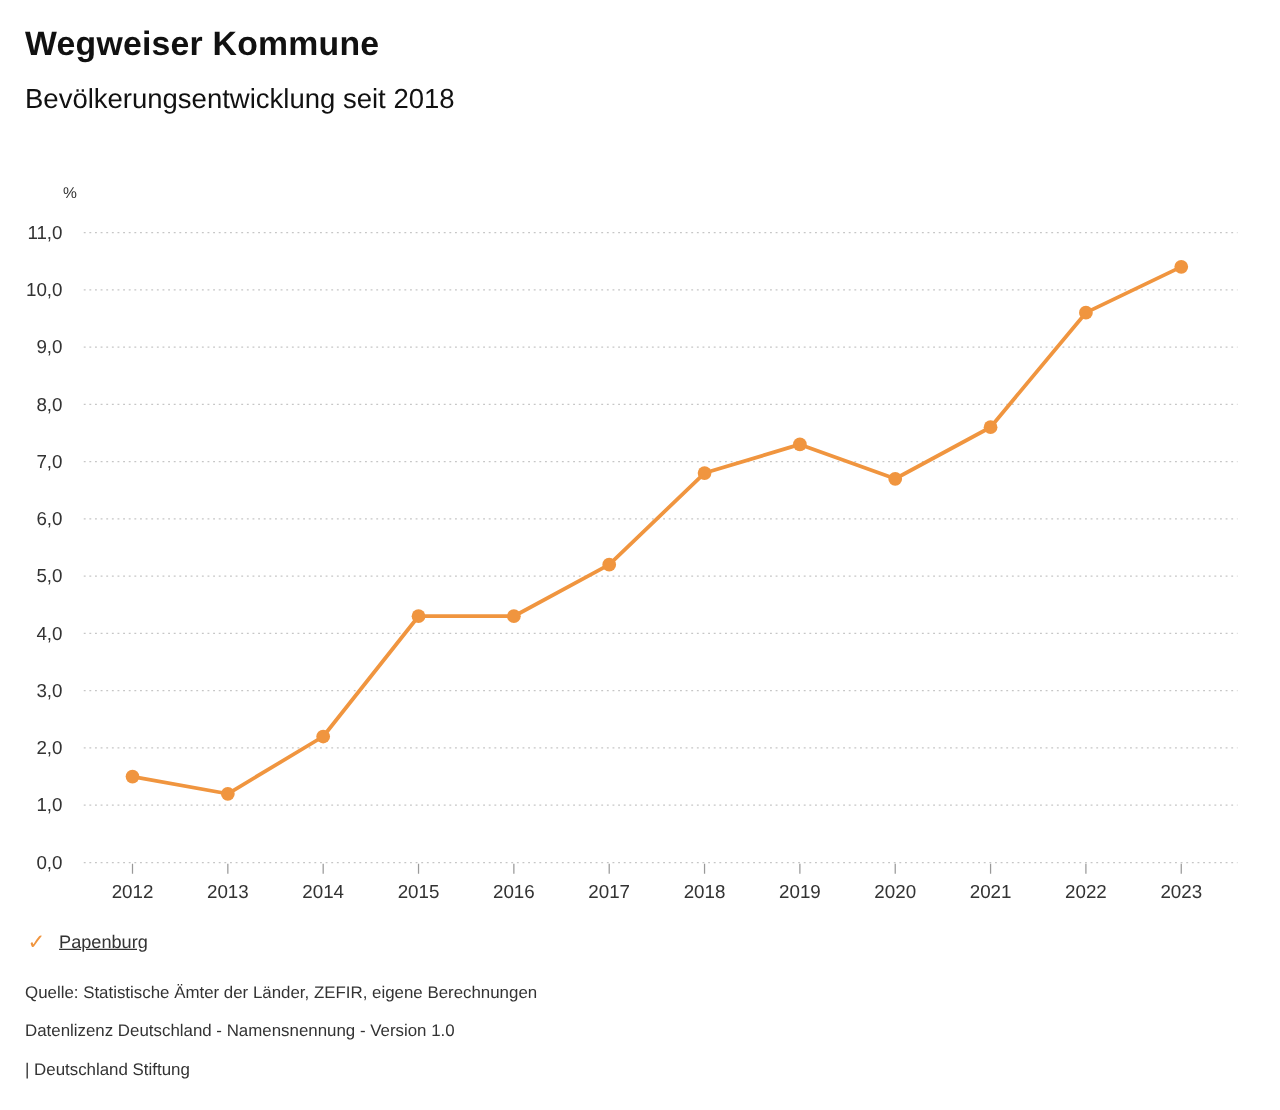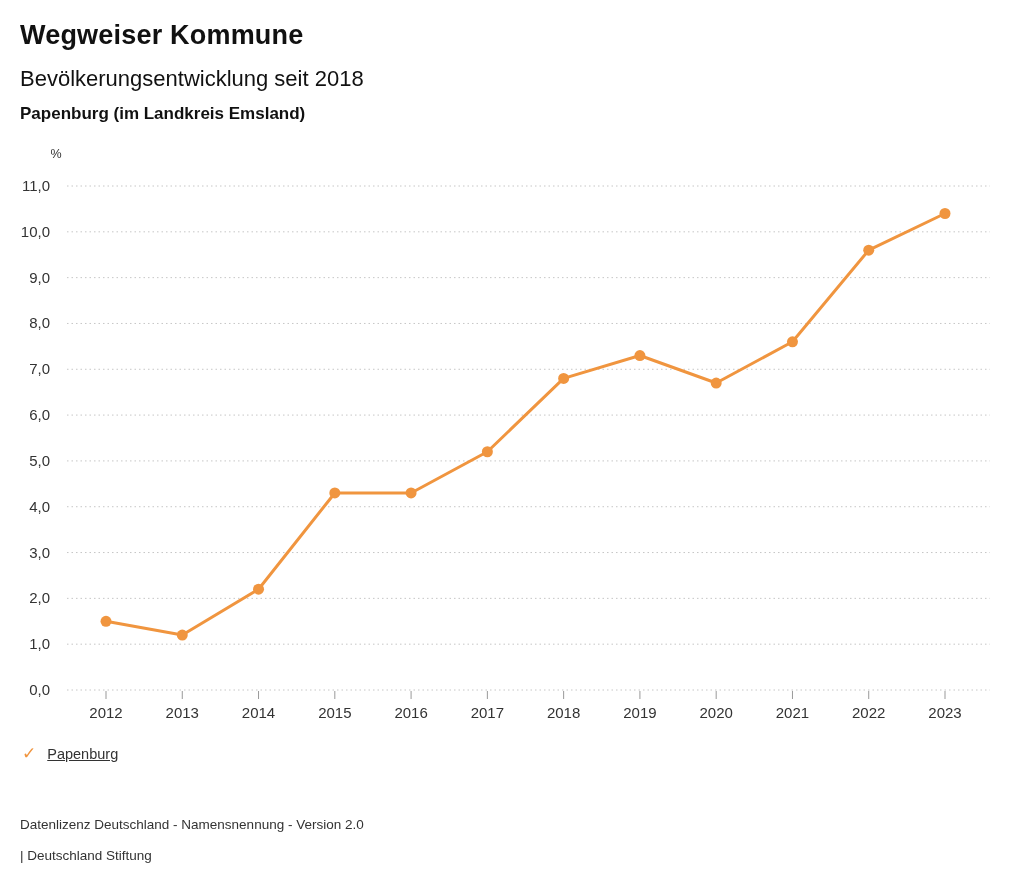--- a/index.html
+++ b/index.html
@@ -82,21 +82,20 @@
   .footer-license { top: 817px; }
   .footer-attribution { top: 848px; }
 </style>
 </head>
 <body>
 
 <div class="page">
 
   <h1 class="title">Wegweiser Kommune</h1>
   <h2 class="subtitle">Bevölkerungsentwicklung seit 2018</h2>
-  <h3 class="location">Papenburg (im Landkreis Emsland)</h3>
 
   <div class="chart-wrap">
     <svg id="chart-svg" width="1024" height="600" viewBox="0 0 1024 600">
         <text x="56" y="18" text-anchor="middle" font-size="12.5" fill="#333333">%</text>
         <line x1="67" y1="550" x2="990" y2="550" stroke="#c6c6c6" stroke-width="1" stroke-dasharray="1.5,3"></line>
         <text x="50" y="555" text-anchor="end" font-size="15" fill="#333333">0,0</text>
         <line x1="67" y1="504.1818181818182" x2="990" y2="504.1818181818182" stroke="#c6c6c6" stroke-width="1" stroke-dasharray="1.5,3"></line>
         <text x="50" y="509.1818181818182" text-anchor="end" font-size="15" fill="#333333">1,0</text>
         <line x1="67" y1="458.3636363636364" x2="990" y2="458.3636363636364" stroke="#c6c6c6" stroke-width="1" stroke-dasharray="1.5,3"></line>
         <text x="50" y="463.3636363636364" text-anchor="end" font-size="15" fill="#333333">2,0</text>
@@ -156,16 +155,17 @@
         <circle cx="868.7272727272726" cy="110.14545454545453" r="5.5" fill="#F0953F"></circle>
         <circle cx="944.9999999999999" cy="73.49090909090904" r="5.5" fill="#F0953F"></circle>
       </svg>
   </div>
 
   <div class="legend">
     <span class="check" style="color: rgb(240, 149, 63);">✓</span>
     <span class="legend-label">Papenburg</span>
   </div>
 
-  <p class="footer-line footer-license">Datenlizenz Deutschland - Namensnennung - Version 2.0</p>
+  <p class="footer-line footer-source">Quelle: Statistische Ämter der Länder, ZEFIR, eigene Berechnungen</p>
+  <p class="footer-line footer-license">Datenlizenz Deutschland - Namensnennung - Version 1.0</p>
   <p class="footer-line footer-attribution">| Deutschland Stiftung</p>
 
 </div>
 
 </body></html>

